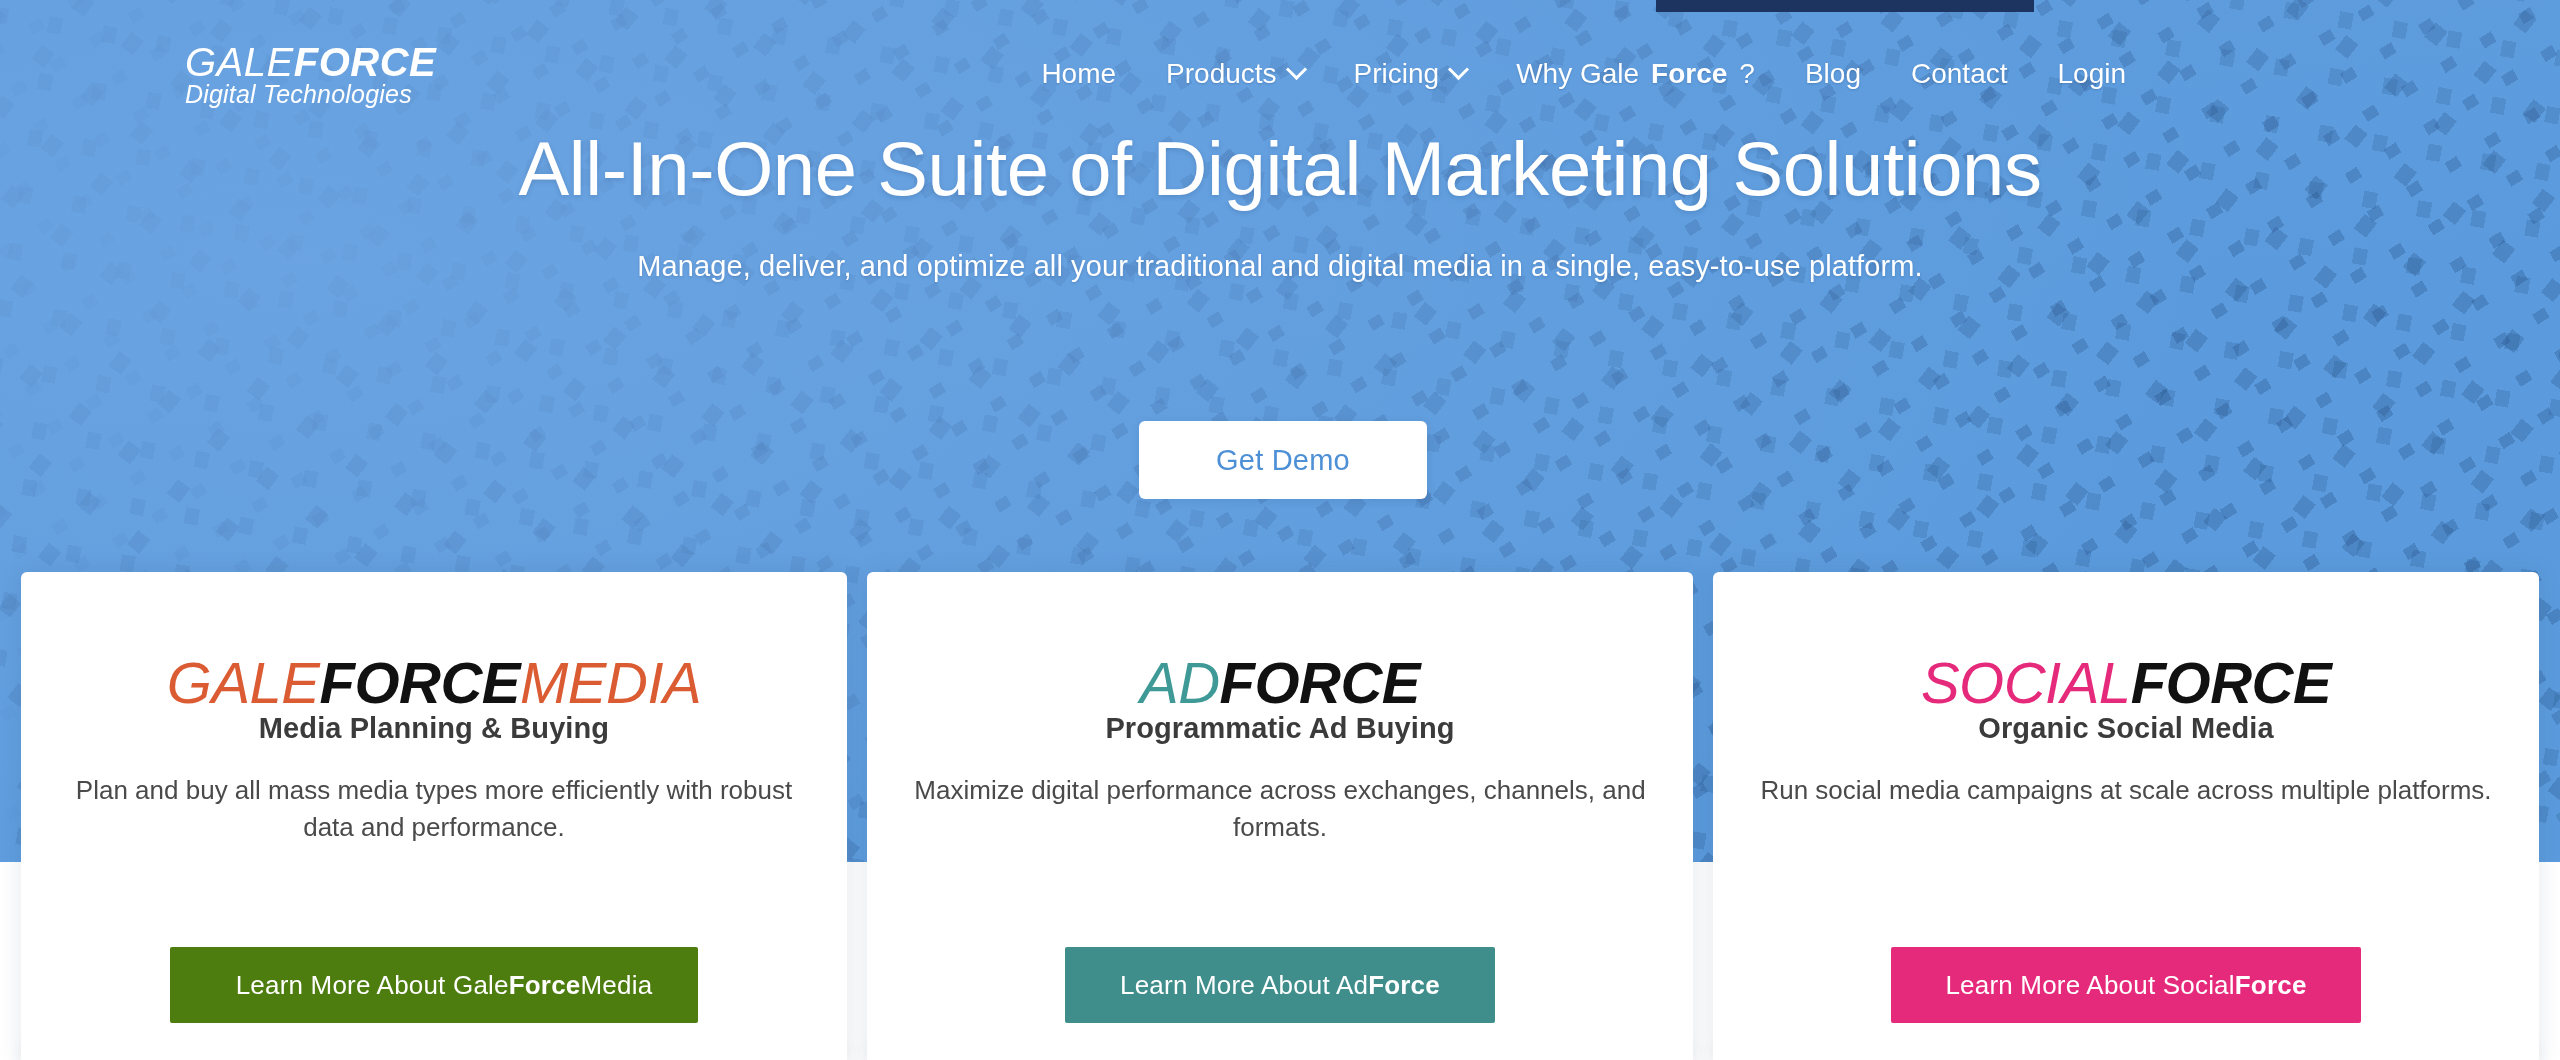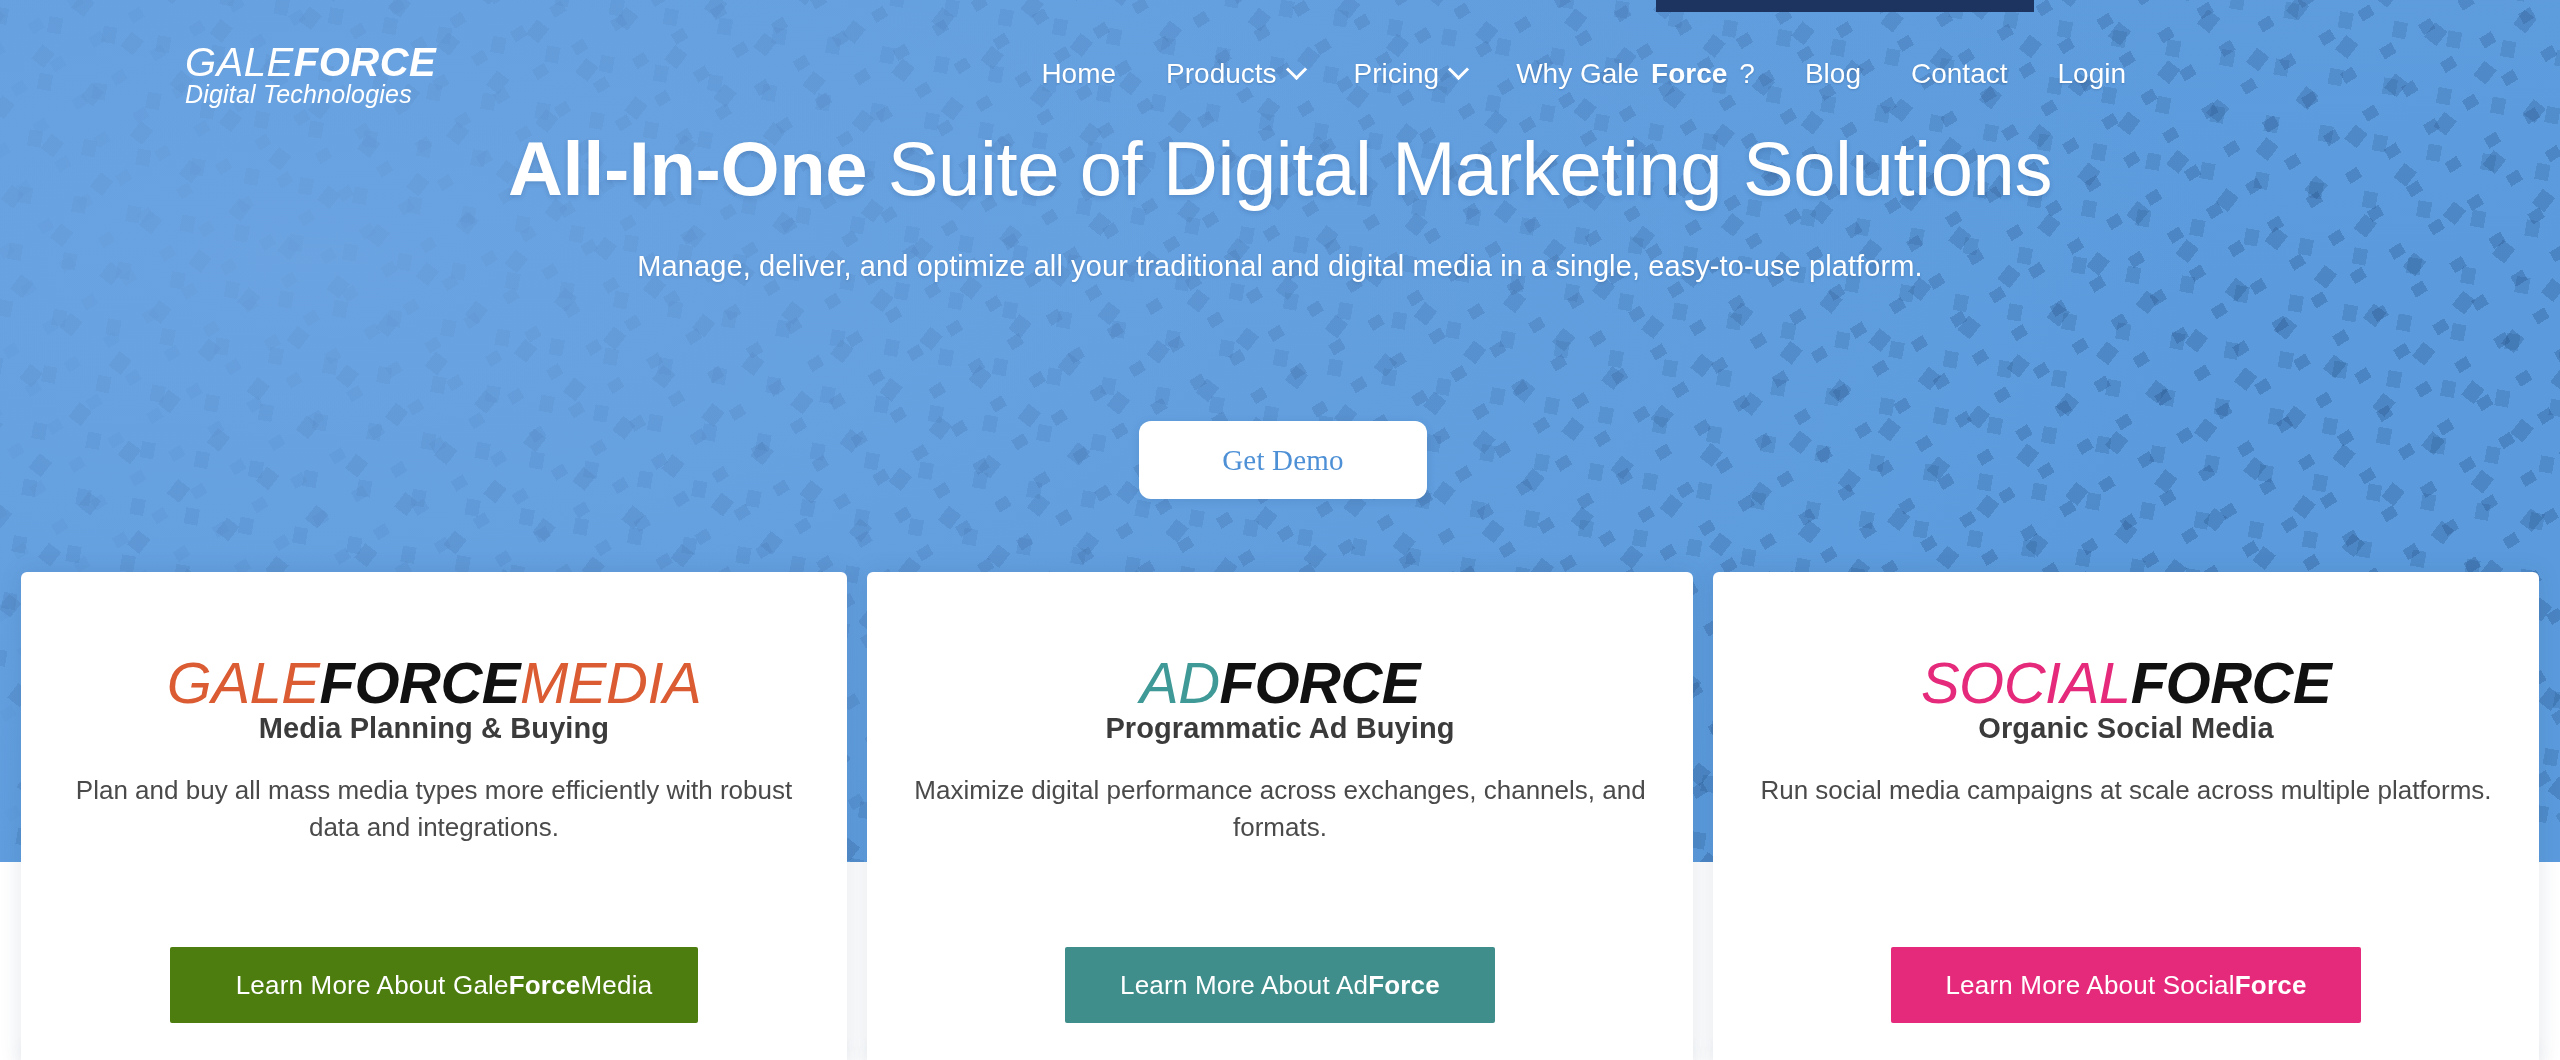--- a/index.html
+++ b/index.html
@@ -183,41 +183,41 @@
   }
   .headline {
     margin-top: 128px;
     font-size: 76px;
     line-height: 1.08;
     font-weight: 300;
     letter-spacing: -0.4px;
     white-space: nowrap;
     text-shadow: 0 2px 5px rgba(22,55,100,0.18);
   }
-  .headline .strong { font-weight: 700; text-align: center; }
+  .headline .strong { font-weight: 400; text-align: center; }
   .subhead {
     margin-top: 40px;
     font-size: 29px;
     font-weight: 400;
     letter-spacing: 0.1px;
     white-space: nowrap;
     text-shadow: 0 1px 3px rgba(22,55,100,0.22);
   }
 
   .demo-btn {
     position: absolute;
     left: 1139px;
     top: 421px;
     width: 288px;
     height: 78px;
     background: #ffffff;
     border: none;
-    border-radius: 12px;
+    border-radius: 6px;
     color: #4e90d6;
-    font-family: Liberation Serif, serif;
+    font-family: Liberation Sans, sans-serif;
     font-size: 29px;
     font-weight: 400;
     letter-spacing: 0.2px;
     cursor: pointer;
     z-index: 5;
     box-shadow: 0 2px 10px rgba(25,60,105,0.12);
   }
 
   
   .cards {
@@ -378,21 +378,21 @@
     <p class="subhead">Manage, deliver, and optimize all your traditional and digital media in a single, easy-to-use platform.</p>
   </div>
 
   <button class="demo-btn" style="color: rgb(78, 144, 214);">Get Demo</button>
 
   <div class="cards">
 
     <div class="card">
       <div class="brand"><span class="lite" style="color: rgb(219, 91, 51);">GALE</span><span class="bold">FORCE</span><span class="lite" style="color: rgb(219, 91, 51);">MEDIA</span></div>
       <div class="card-title">Media Planning &amp; Buying</div>
-      <div class="card-desc">Plan and buy all mass media types more efficiently with robust data and integrations.</div>
+      <div class="card-desc">Plan and buy all mass media types more efficiently with robust data and performance.</div>
       <button class="cta" style="background: #4d7c0f; padding-left: 20px;">
           <span>Learn More About Gale</span>
           <span class="b">Force</span>
           <span>Media</span>
         </button>
     </div>
 
     <div class="card">
       <div class="brand"><span class="lite" style="color: rgb(63, 154, 151);">AD</span><span class="bold">FORCE</span><span class="lite" style="color: rgb(63, 154, 151);"></span></div>
       <div class="card-title">Programmatic Ad Buying</div>

